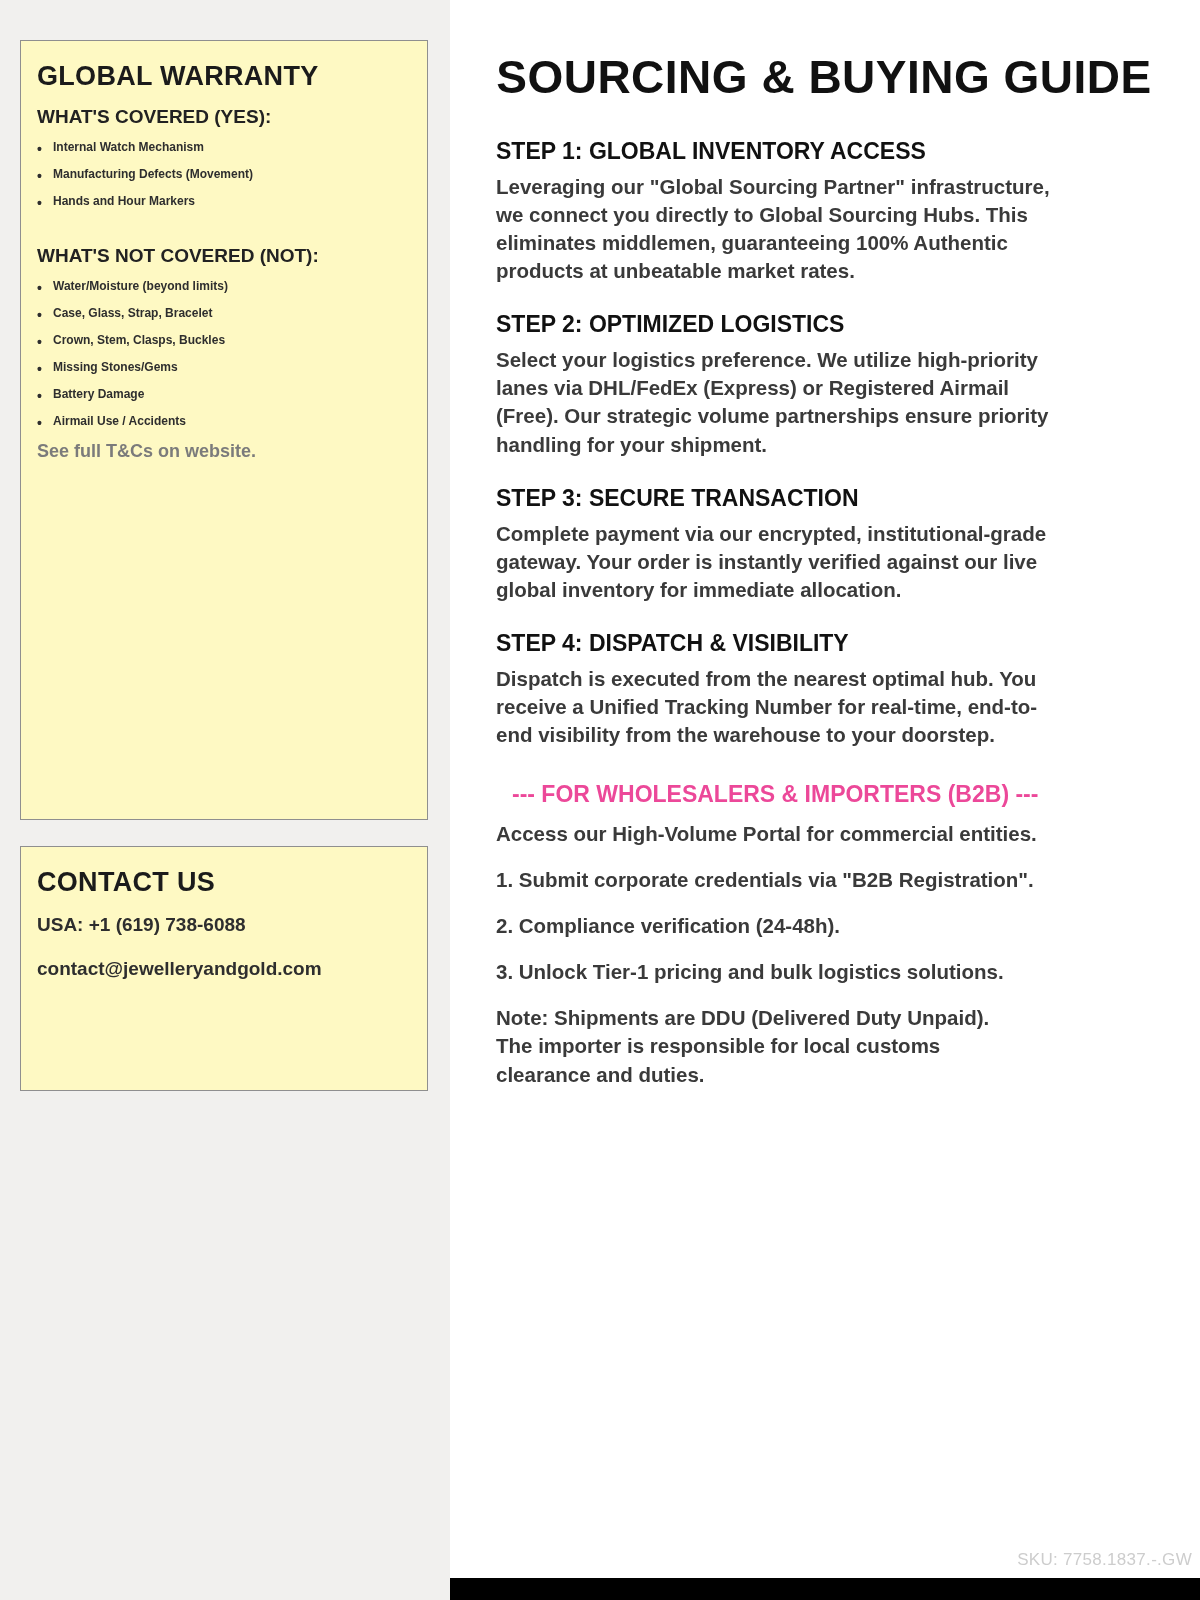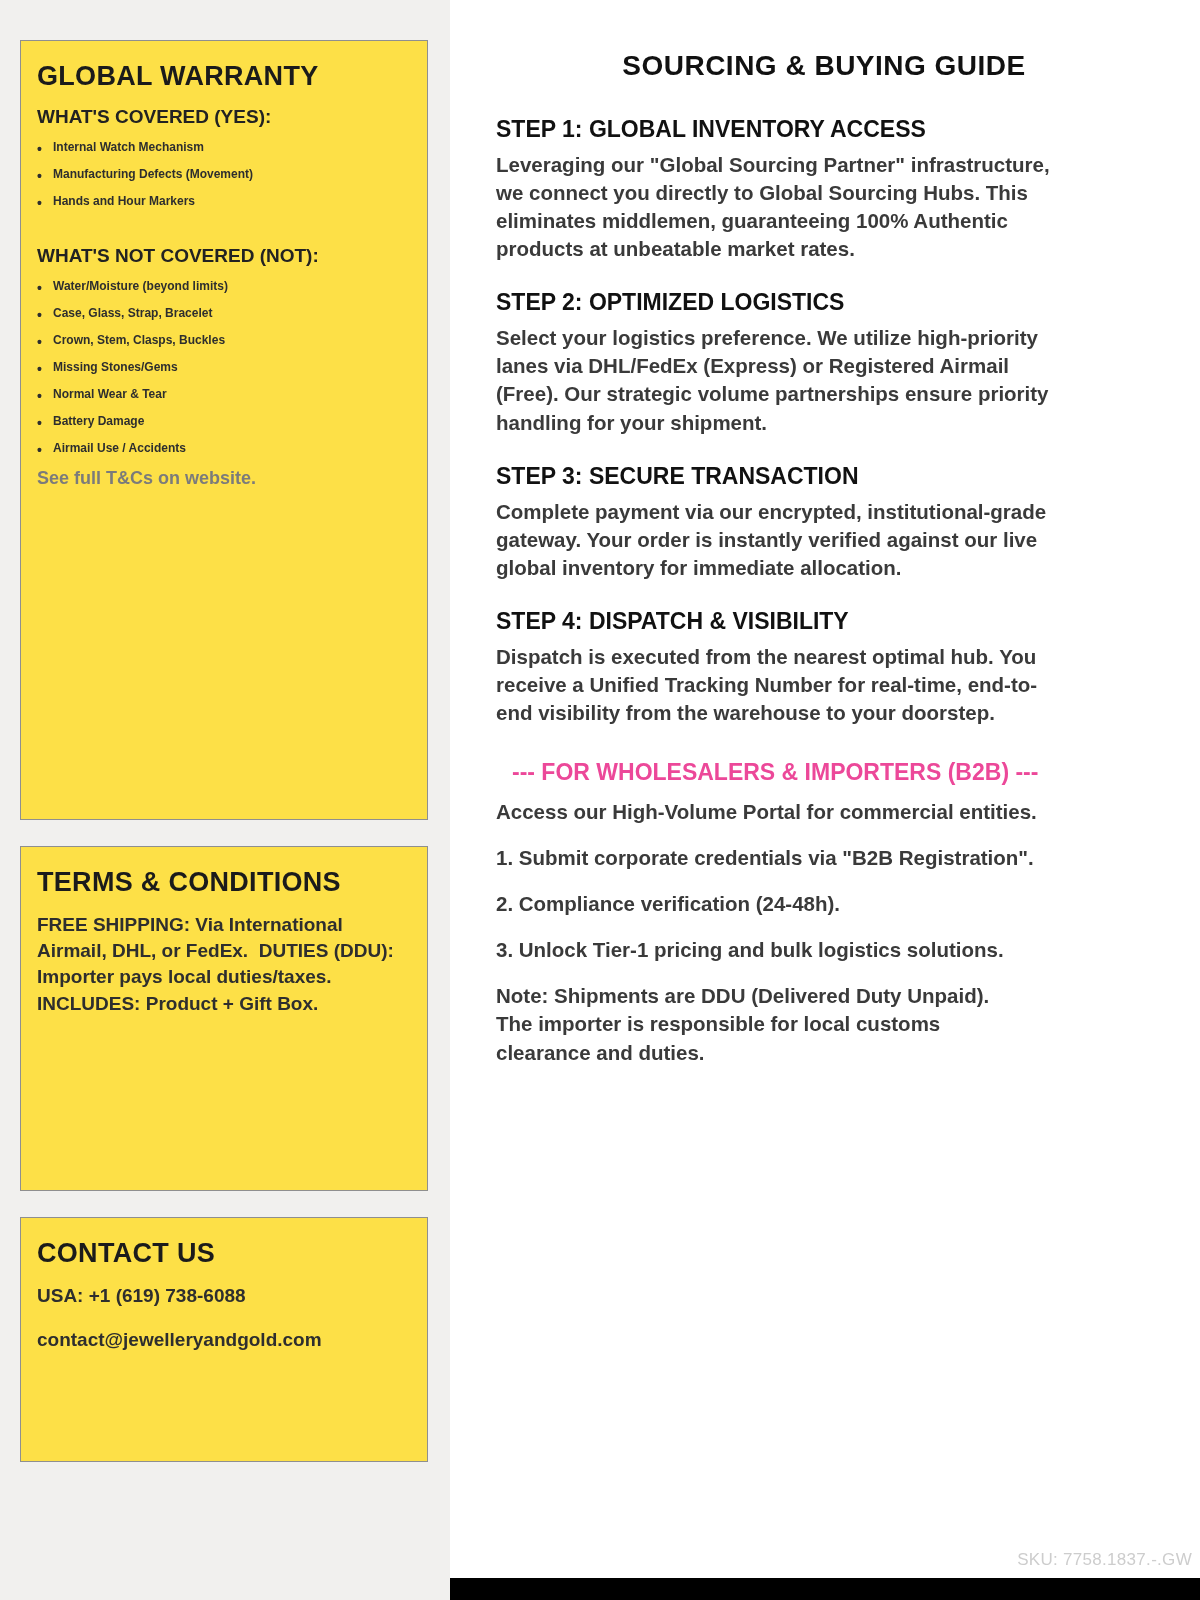--- a/index.html
+++ b/index.html
@@ -13,21 +13,21 @@
   .page { display:flex; width:1200px; height:1600px; }
 
   
   .sidebar {
     width:450px;
     flex-shrink:0;
     background:#f1f0ee;
     padding:40px 22px 0 20px;
   }
   .box {
-    background:#fde047;
+    background:#fef9c3;
     border:1px solid #8f8f8f;
     padding:20px 20px 20px 16px;
     margin-bottom:26px;
   }
   .warranty-box { min-height:780px; }
   .terms-box    { min-height:345px; }
   .contact-box  { min-height:245px; }
 
   .box-title {
     font-size:27px;
@@ -82,21 +82,21 @@
   }
 
   
   .main {
     flex:1;
     background:#ffffff;
     padding:50px 48px 0 46px;
     position:relative;
   }
   .main-title {
-    font-size:28px;
+    font-size:46px;
     font-weight:bold;
     color:#111;
     text-align:center;
     letter-spacing:0.5px;
     margin-bottom:34px;
   }
   .step { margin-bottom:26px; }
   .step-heading {
     font-size:23px;
     font-weight:bold;
@@ -152,31 +152,26 @@
         <li class="bullet">Internal Watch Mechanism</li>
         <li class="bullet">Manufacturing Defects (Movement)</li>
         <li class="bullet">Hands and Hour Markers</li>
       </ul>
       <h3 class="sub-title not-covered">WHAT'S NOT COVERED (NOT):</h3>
       <ul class="bullet-list">
         <li class="bullet">Water/Moisture (beyond limits)</li>
         <li class="bullet">Case, Glass, Strap, Bracelet</li>
         <li class="bullet">Crown, Stem, Clasps, Buckles</li>
         <li class="bullet">Missing Stones/Gems</li>
-        <li class="bullet">Normal Wear &amp; Tear</li>
         <li class="bullet">Battery Damage</li>
         <li class="bullet">Airmail Use / Accidents</li>
       </ul>
       <p class="footnote">See full T&amp;Cs on website.</p>
     </section>
 
-    <section class="box terms-box">
-      <h2 class="box-title">TERMS &amp; CONDITIONS</h2>
-      <p class="terms-body">FREE SHIPPING: Via International Airmail, DHL, or FedEx.  DUTIES (DDU): Importer pays local duties/taxes.  INCLUDES: Product + Gift Box.</p>
-    </section>
 
     <section class="box contact-box">
       <h2 class="box-title">CONTACT US</h2>
       <p class="contact-line">USA: +1 (619) 738-6088</p>
       <p class="contact-line">contact@jewelleryandgold.com</p>
     </section>
 
   </aside>
 
   <main class="main">

